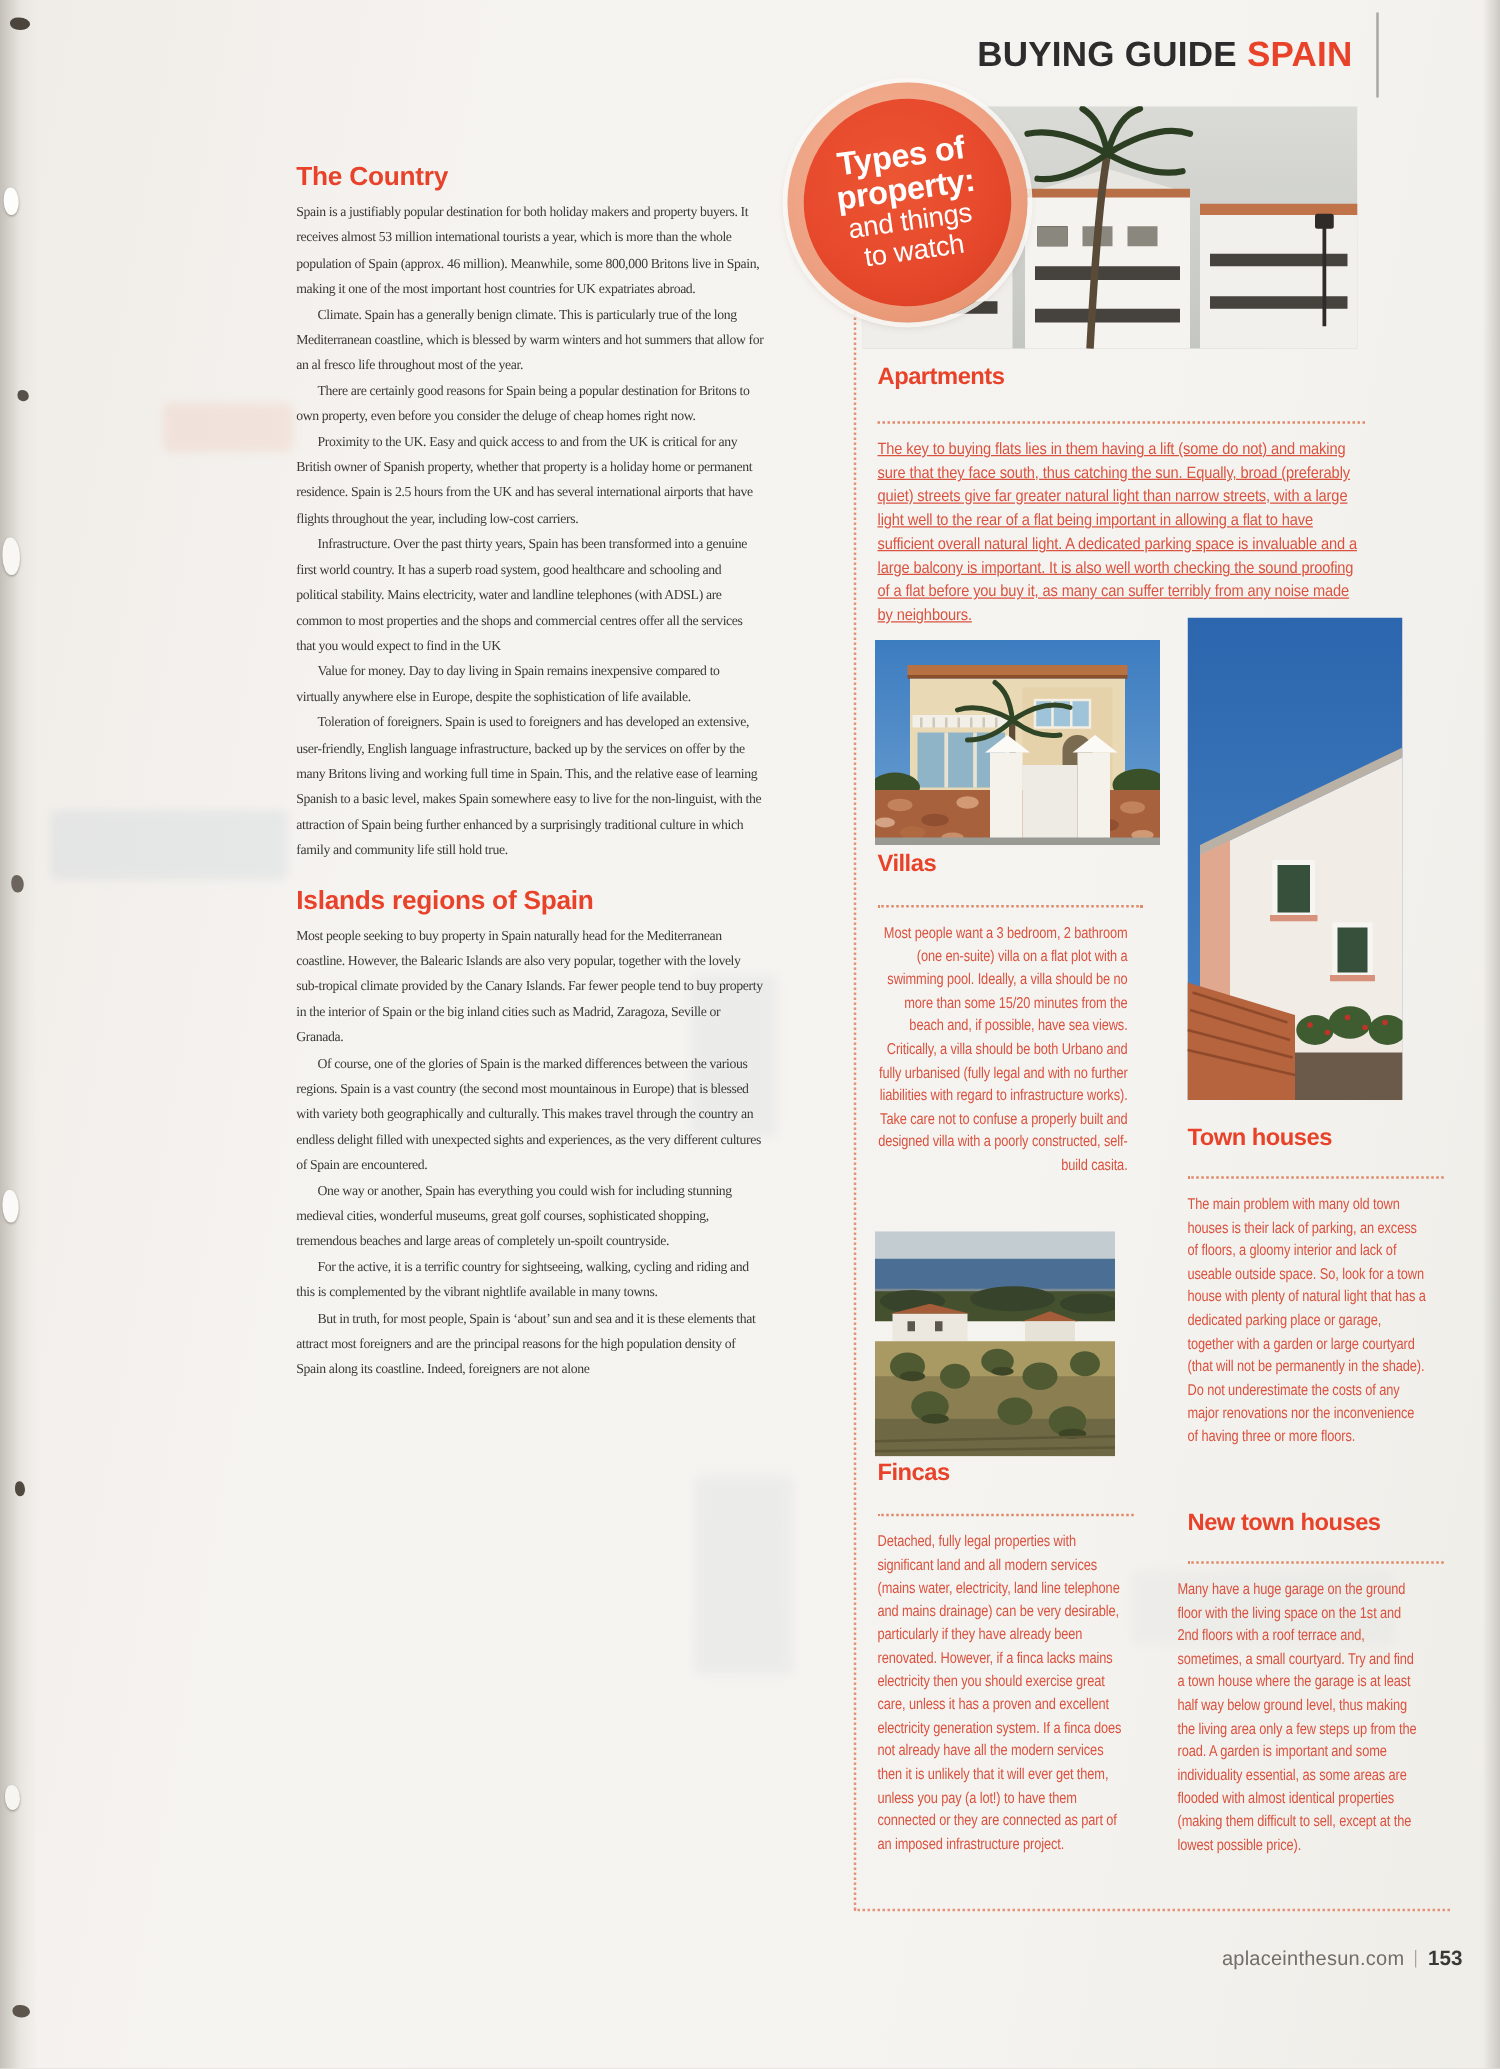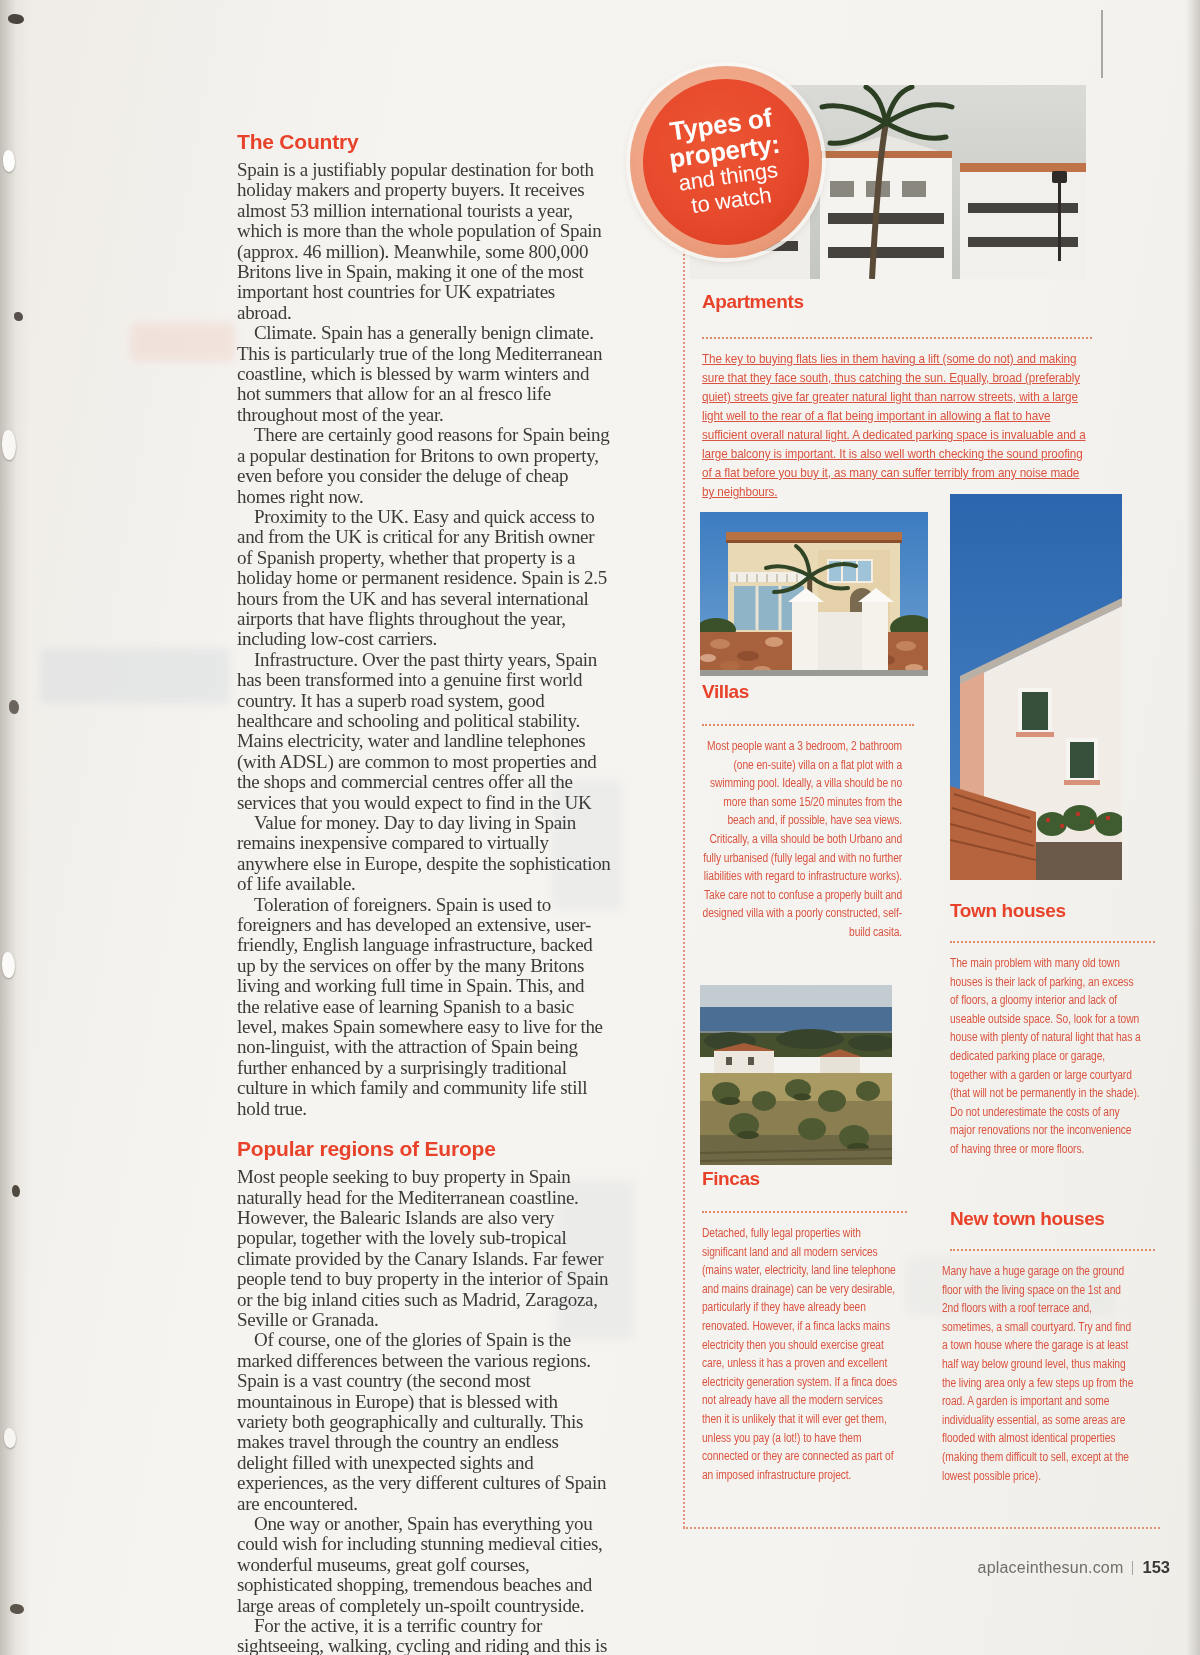--- a/index.html
+++ b/index.html
@@ -14,21 +14,21 @@
   .speck{position:absolute;border-radius:45% 60% 50% 55%;}
   .ghost{position:absolute;filter:blur(4px);border-radius:6px;}
   .header-rule{position:absolute;left:1101px;top:10px;width:2px;height:68px;background:#a9a8a5;}
   
   .mag-header{position:absolute;left:700px;top:28px;width:382px;text-align:right;
               font-size:28px;font-weight:700;letter-spacing:.2px;color:#2c2c2c;white-space:nowrap;}
   .mag-header .accent{color:#e8432a;}
   
   .left-col{position:absolute;left:237px;top:118px;width:374px;}
   .col-heading{font-size:21px;font-weight:700;color:#e8432a;margin:12px 0 6px 0;letter-spacing:-.2px;}
-  .serif p{margin:0;font-family:"Liberation Serif",serif;font-size:19px;line-height:20.4px;
+  .serif p{margin:0;font-family:"Liberation Serif",serif;font-size:11px;line-height:20.4px;
            color:#3c3b38;letter-spacing:-.3px;text-align:left;}
   .serif p.indent{text-indent:17px;}
   .sect2{margin-top:18px;}
   
   .vdot{position:absolute;left:683px;top:95px;height:1433px;width:0;border-left:2px dotted #e4927a;}
   .hdot-bottom{position:absolute;left:683px;top:1527px;width:477px;height:0;border-top:2px dotted #e4927a;}
   .sec-heading{position:absolute;margin:0;font-size:19px;font-weight:700;color:#e8432a;letter-spacing:-.4px;}
   .dotrule{position:absolute;height:0;border-top:2px dotted #e08a6a;}
   .orange-body{position:absolute;color:#da5340;}
   .ob-wide{font-size:13px;line-height:19px;width:111%;transform:scaleX(.9);transform-origin:0 0;letter-spacing:-.1px;}
@@ -68,32 +68,36 @@
   <div class="speck" style="left:10px;top:1604px;width:14px;height:10px;background:#5c554c;"></div>
 
   <div class="ghost" style="left:130px;top:322px;width:105px;height:40px;background:#e8937a;opacity:.14;"></div>
   <div class="ghost" style="left:40px;top:648px;width:190px;height:56px;background:#9fb4c4;opacity:.16;"></div>
   <div class="ghost" style="left:552px;top:780px;width:70px;height:130px;background:#a8b8c2;opacity:.12;"></div>
   <div class="ghost" style="left:555px;top:1180px;width:80px;height:160px;background:#9fb0be;opacity:.10;"></div>
   <div class="ghost" style="left:905px;top:1256px;width:210px;height:60px;background:#b4c2cc;opacity:.10;"></div>
 
   <div class="header-rule"></div>
 
+  <div class="mag-header">
+    <span>BUYING GUIDE</span>
+    <span class="accent">SPAIN</span>
+  </div>
 
   <div class="left-col serif">
     <h2 class="col-heading">The Country</h2>
     <p>Spain is a justifiably popular destination for both holiday makers and property buyers.  It receives almost 53 million international tourists a year, which is more than the whole population of Spain (approx. 46 million).  Meanwhile, some 800,000 Britons live in Spain, making it one of the most important host countries for UK expatriates abroad.</p>
     <p class="indent">Climate.  Spain has a generally benign climate.  This is particularly true of the long Mediterranean coastline, which is blessed by warm winters and hot summers that allow for an al fresco life throughout most of the year.</p>
     <p class="indent">There are certainly good reasons for Spain being a popular destination for Britons to own property, even before you consider the deluge of cheap homes right now.</p>
     <p class="indent">Proximity to the UK.  Easy and quick access to and from the UK is critical for any British owner of Spanish property, whether that property is a holiday home or permanent residence. Spain is 2.5 hours from the UK and has several international airports that have flights throughout the year, including low-cost carriers.</p>
     <p class="indent">Infrastructure.  Over the past thirty years, Spain has been transformed into a genuine first world country. It has a superb road system, good healthcare and schooling and political stability.  Mains electricity, water and landline telephones (with ADSL) are common to most properties and the shops and commercial centres offer all the services that you would expect to find in the UK</p>
     <p class="indent">Value for money.  Day to day living in Spain remains inexpensive compared to virtually anywhere else in Europe, despite the sophistication of life available.</p>
     <p class="indent">Toleration of foreigners.  Spain is used to foreigners and has developed an extensive, user-friendly, English language infrastructure, backed up by the services on offer by the many Britons living and working full time in Spain. This, and the relative ease of learning Spanish to a basic level, makes Spain somewhere easy to live for the non-linguist, with the attraction of Spain being further enhanced by a surprisingly traditional culture in which family and community life still hold true.</p>
     <div class="sect2">
-      <h2 class="col-heading">Popular regions of Europe</h2>
+      <h2 class="col-heading">Islands regions of Spain</h2>
       <p>Most people seeking to buy property in Spain naturally head for the Mediterranean coastline.  However, the Balearic Islands are also very popular, together with the lovely sub-tropical climate provided by the Canary Islands. Far fewer people tend to buy property in the interior of Spain or the big inland cities such as Madrid, Zaragoza, Seville or Granada.</p>
       <p class="indent">Of course, one of the glories of Spain is the marked differences between the various regions.  Spain is a vast country (the second most mountainous in Europe) that is blessed with variety both geographically and culturally. This makes travel through the country an endless delight filled with unexpected sights and experiences, as the very different cultures of Spain are encountered.</p>
       <p class="indent">One way or another, Spain has everything you could wish for including stunning medieval cities, wonderful museums, great golf courses, sophisticated shopping, tremendous beaches and large areas of completely un-spoilt countryside.</p>
       <p class="indent">For the active, it is a terrific country for sightseeing, walking, cycling and riding and this is complemented by the vibrant nightlife available in many towns.</p>
       <p class="indent">But in truth, for most people, Spain is ‘about’ sun and sea and it is these elements that attract most foreigners and are the principal reasons for the high population density of Spain along its coastline.  Indeed, foreigners are not alone</p>
     </div>
   </div>
 
   <div class="vdot"></div>
   <div class="hdot-bottom"></div>

